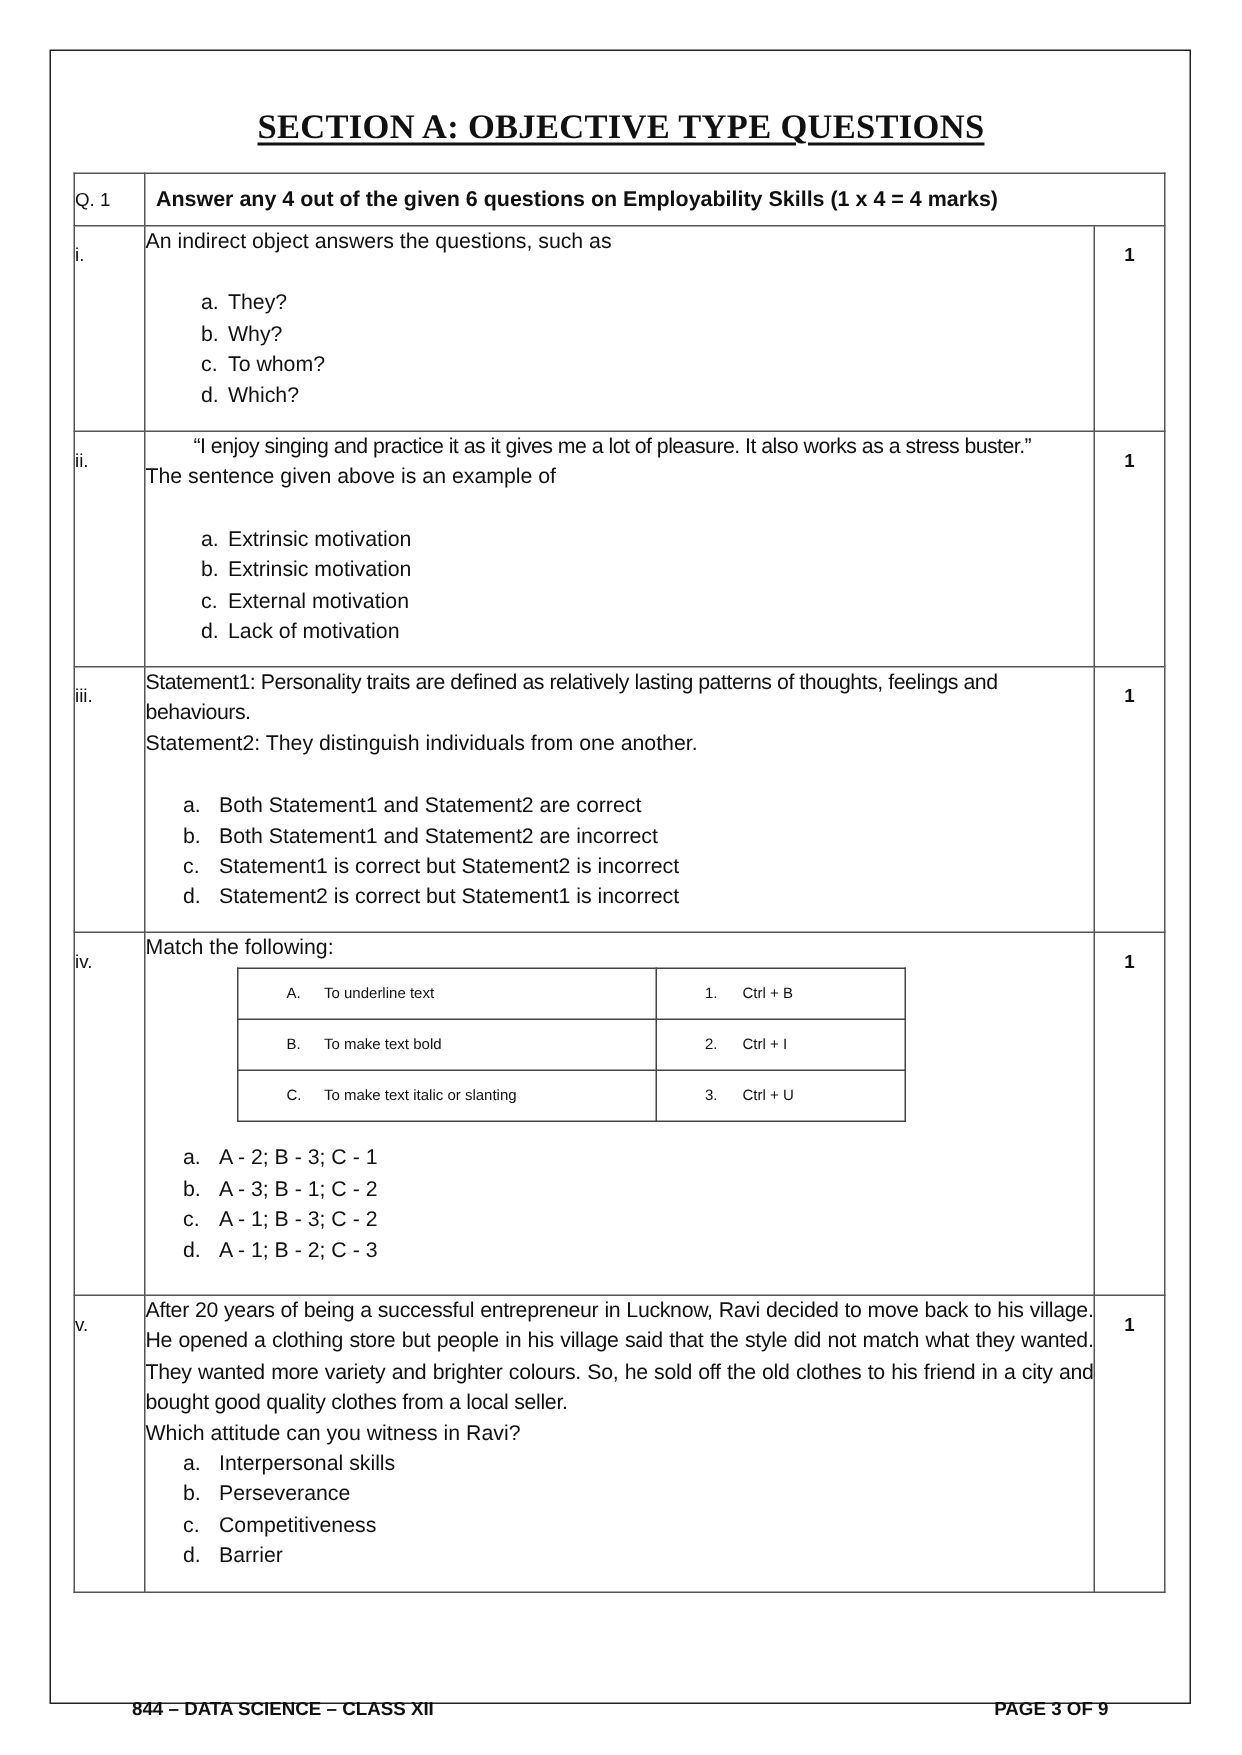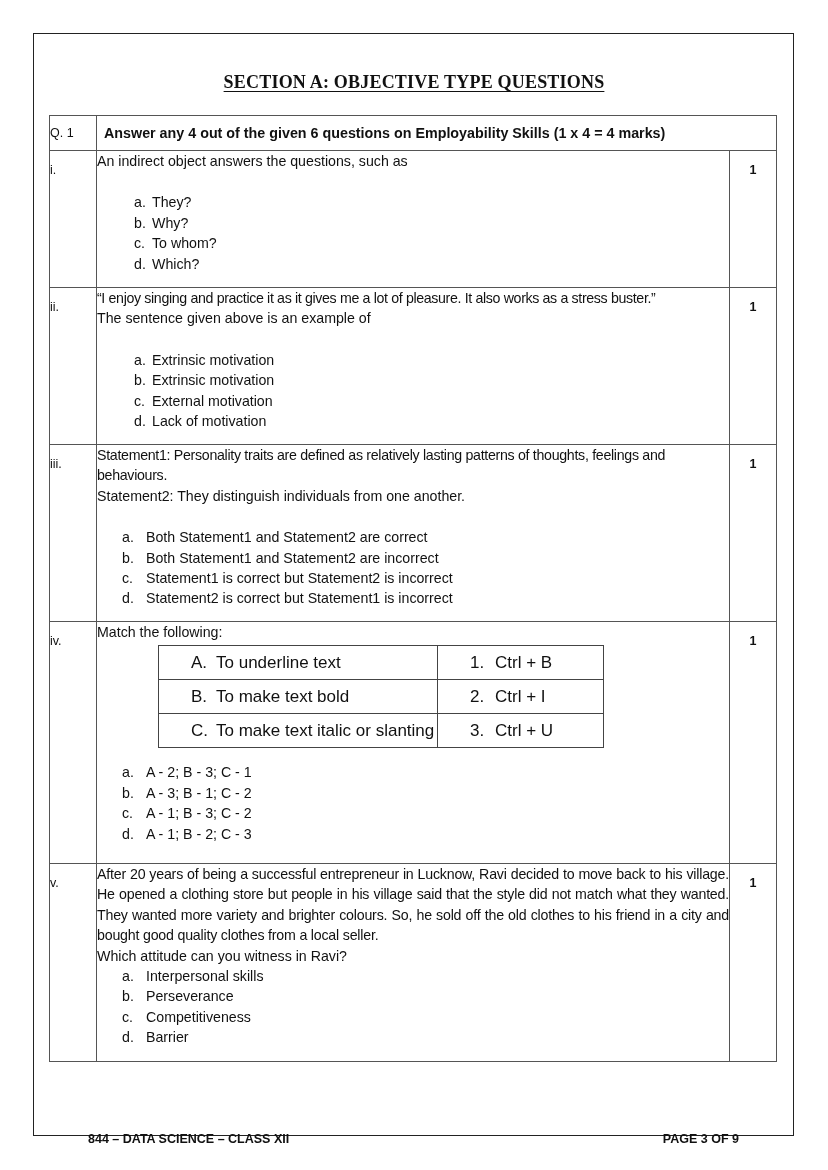--- a/index.html
+++ b/index.html
@@ -1,39 +1,39 @@
 <!DOCTYPE html>
 <html><head>
 <meta charset="utf-8">
 <style>
   html, body { margin:0; padding:0; background:#ffffff; }
   body { width:828px; height:1170px; position:relative; overflow:hidden;
          font-family:"Liberation Sans", sans-serif; color:#111; }
   .page-frame { position:absolute; left:33px; top:33px; width:761px; height:1103px;
                 border:1px solid #222; box-sizing:border-box; }
   .title { position:absolute; left:0; right:0; top:72px; text-align:center;
-           font-family:"Liberation Serif", serif; font-weight:bold; font-size:18px;
+           font-family:"Liberation Serif", serif; font-weight:bold; font-size:23px;
            text-decoration:underline; text-underline-offset:3px; letter-spacing:0.2px; color:#111; }
   table.qtable { position:absolute; left:49px; top:115px; width:728px;
                  border-collapse:collapse; font-size:14.2px; line-height:20.4px; }
   table.qtable td { border:1px solid #555; vertical-align:top; padding:0; }
   td.num { width:46px; text-align:left; font-size:12.5px; font-weight:normal; }
   td.body { padding:5px 6px 8px 7px; }
   td.marks { width:46px; text-align:center; font-size:12.5px; font-weight:bold; }
   tr.header-row td { height:34px; vertical-align:middle; }
   tr.header-row td.body { font-weight:bold; font-size:14.3px; padding:0 7px; }
   tr.header-row td.num { font-size:12.5px; }
   .num-inner { padding-top:9px; }
   .marks-inner { padding-top:9px; }
   ol.opts { list-style:none; margin:0; padding:0 0 0 37px; }
   ol.opts.wide li .lbl { width:24px; }
   ol.opts li { display:flex; }
   ol.opts li .lbl { display:inline-block; width:18px; }
   .gap { height:21px; }
-  table.match { border-collapse:collapse; margin:3px 0 14px 61px; font-size:17px; }
+  table.match { border-collapse:collapse; margin:3px 0 14px 61px; font-size:10px; }
   table.match td { border:1px solid #444; height:34px; vertical-align:middle; padding:0; }
   table.match td.left { width:279px; padding-left:32px; box-sizing:border-box; }
   table.match td.right { width:166px; padding-left:32px; box-sizing:border-box; }
   .mletter { display:inline-block; width:25px; }
   .mnum { display:inline-block; width:25px; }
   .footer { position:absolute; top:1132px; font-size:12.5px; font-weight:bold; }
   .footer.left { left:88px; }
   .footer.right { right:89px; }
   p.line { margin:0; }
   .justify { text-align:justify; }
@@ -81,21 +81,21 @@
     <td class="marks">
           <div class="marks-inner">1</div>
         </td>
   </tr>
 
   <tr style="height:157px;">
     <td class="num">
           <div class="num-inner">ii.</div>
         </td>
     <td class="body">
-      <p class="line" style="letter-spacing:-0.35px;">“I enjoy singing and practice it as it gives me a lot of pleasure. It also works as a stress buster.”</p>
+      <p class="line" style="letter-spacing:-0.35px;margin-left:32px;">“I enjoy singing and practice it as it gives me a lot of pleasure. It also works as a stress buster.”</p>
       <p class="line">The sentence given above is an example of</p>
       <div class="gap"></div>
       <ol class="opts">
         <li>
               <span class="lbl">a.</span>
               <span>Extrinsic motivation</span>
             </li>
         <li>
               <span class="lbl">b.</span>
               <span>Extrinsic motivation</span>

